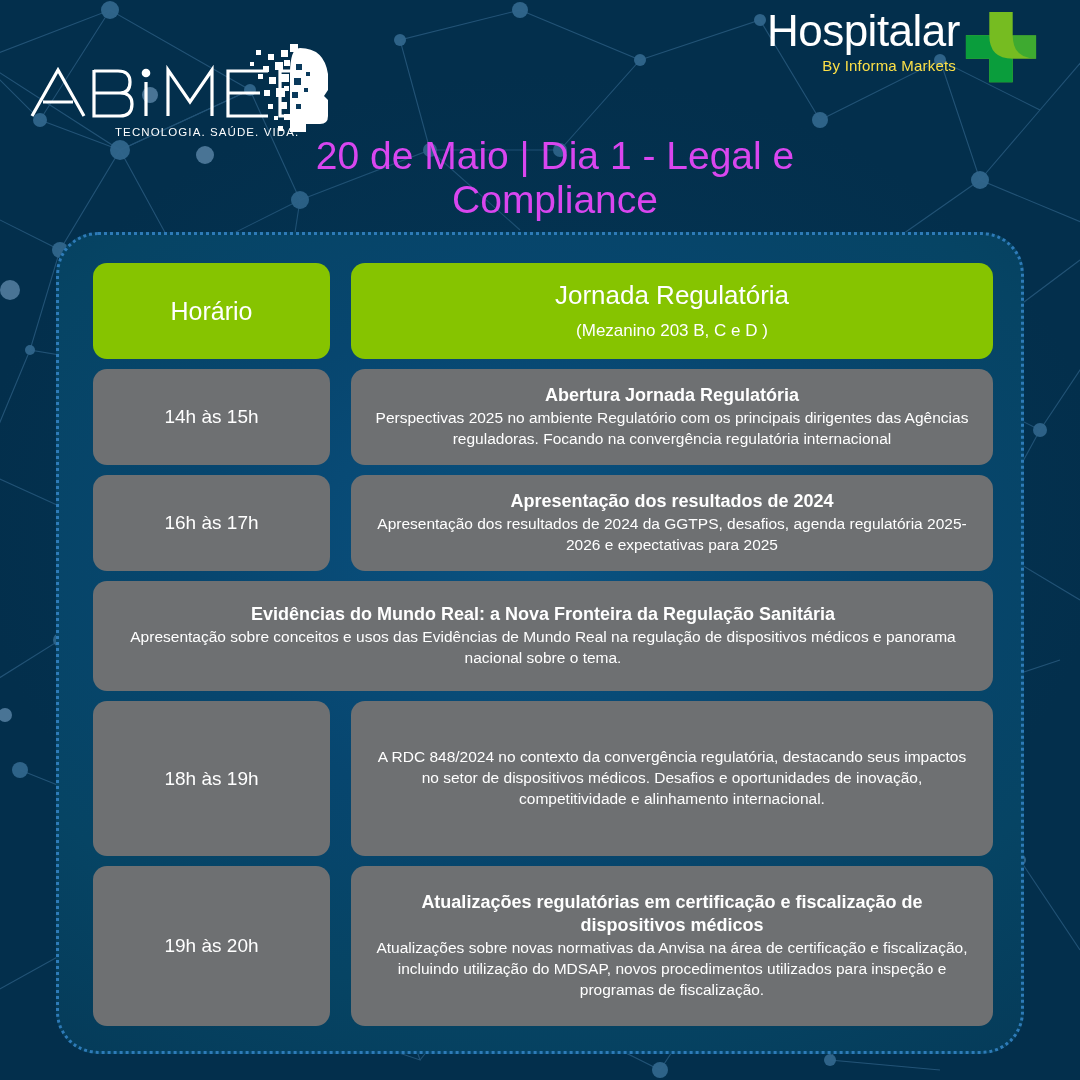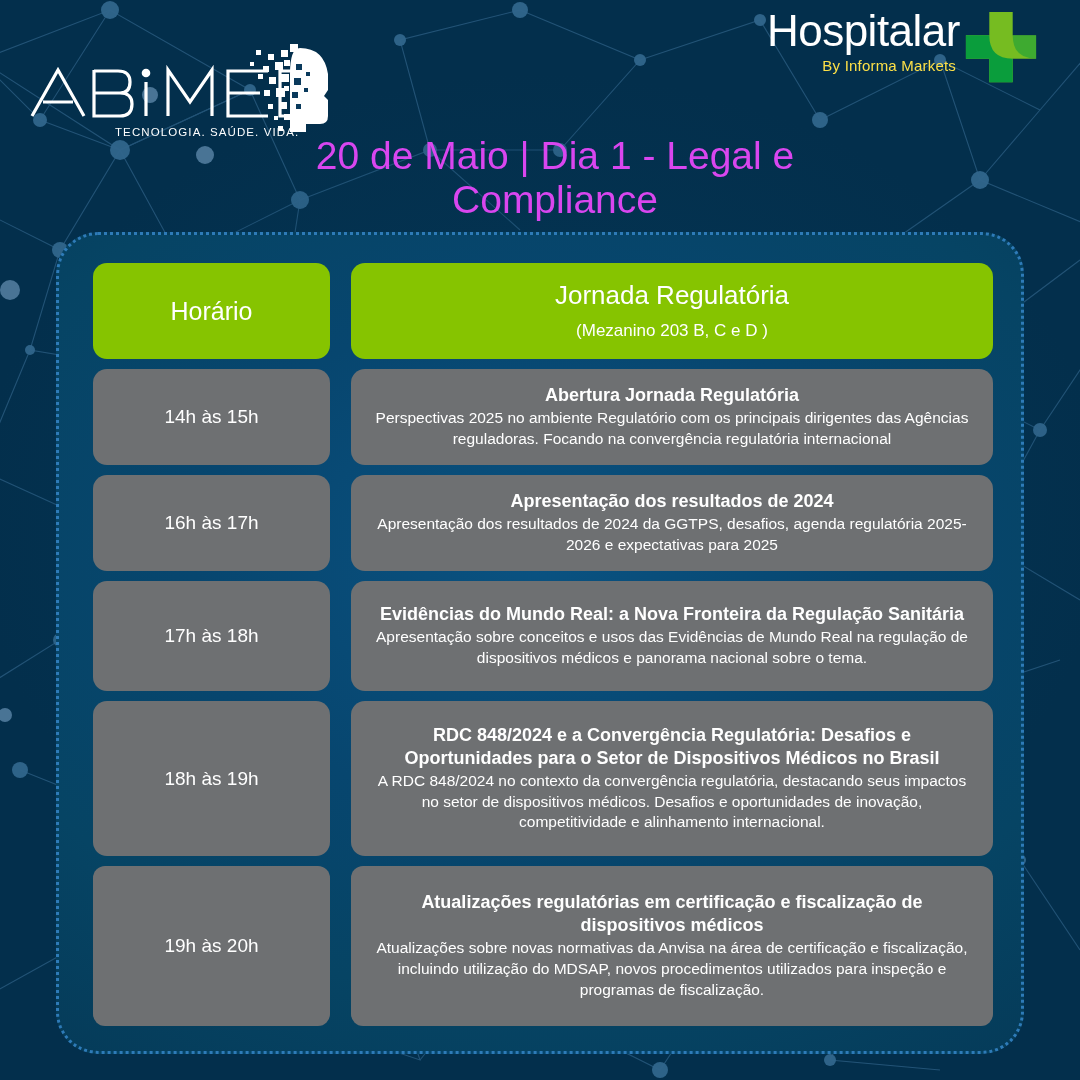--- a/index.html
+++ b/index.html
@@ -175,21 +175,21 @@
   }
   .sess-desc {
     font-size: 15.5px;
     font-weight: 400;
     line-height: 1.34;
   }
 
   .h-96  { height: 96px; }
   .h-110 { height: 110px; }
   .h-155 { height: 155px; }
-  .h-160 { height: 160px; border-radius: 12px; }
+  .h-160 { height: 160px; }
 </style>
 </head>
 <body>
 
 <svg id="bg-network" viewBox="0 0 1080 1080" xmlns="http://www.w3.org/2000/svg">
   <rect width="1080" height="1080" fill="#032f4c"></rect>
   <g stroke="#2d5f84" stroke-width="1.1" opacity="0.75" fill="none">
     <path d="M-20 60 L110 10 L250 90 L120 150 Z"></path>
     <path d="M110 10 L40 120 L-20 60"></path>
     <path d="M40 120 L120 150 L60 250 L-20 210"></path>
@@ -382,31 +382,29 @@
 
     <div class="row body-row">
       <div class="cell-time h-96">16h às 17h</div>
       <div class="cell-desc h-96">
         <div class="sess-title">Apresentação dos resultados de 2024</div>
         <div class="sess-desc">Apresentação dos resultados de 2024 da GGTPS, desafios, agenda regulatória 2025-2026 e expectativas para 2025</div>
       </div>
     </div>
 
     <div class="row body-row">
-      <div class="cell-time h-110">17h às 18h</div>
       <div class="cell-desc h-110">
         <div class="sess-title">Evidências do Mundo Real: a Nova Fronteira da Regulação Sanitária</div>
         <div class="sess-desc">Apresentação sobre conceitos e usos das Evidências de Mundo Real na regulação de dispositivos médicos e panorama nacional sobre o tema.</div>
       </div>
     </div>
 
     <div class="row body-row">
       <div class="cell-time h-155">18h às 19h</div>
       <div class="cell-desc h-155">
-        <div class="sess-title">RDC 848/2024 e a Convergência Regulatória: Desafios e Oportunidades para o Setor de Dispositivos Médicos no Brasil</div>
         <div class="sess-desc">A RDC 848/2024 no contexto da convergência regulatória, destacando seus impactos no setor de dispositivos médicos. Desafios e oportunidades de inovação, competitividade e alinhamento internacional.</div>
       </div>
     </div>
 
     <div class="row body-row">
       <div class="cell-time h-160">19h às 20h</div>
       <div class="cell-desc h-160">
         <div class="sess-title">Atualizações regulatórias em certificação e fiscalização de dispositivos médicos</div>
         <div class="sess-desc">Atualizações sobre novas normativas da Anvisa na área de certificação e fiscalização, incluindo utilização do MDSAP, novos procedimentos utilizados para inspeção e programas de fiscalização.</div>
       </div>

